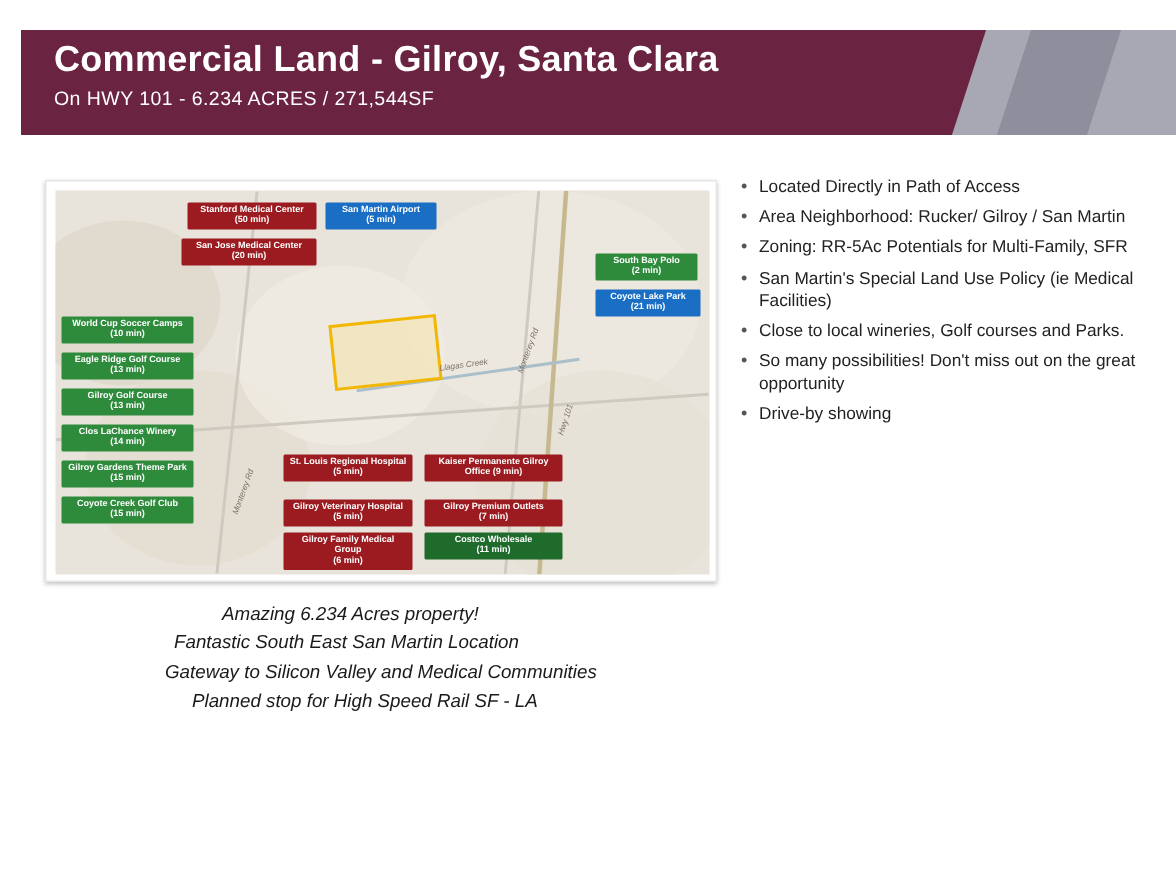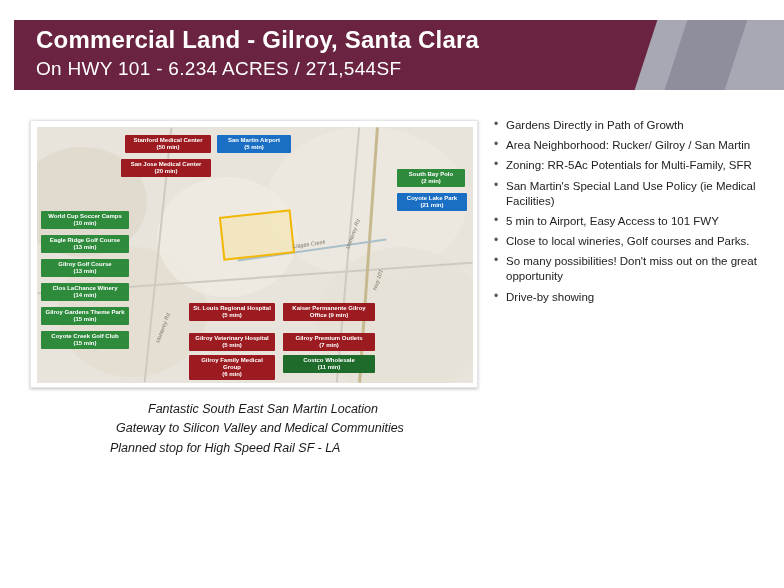--- a/index.html
+++ b/index.html
@@ -36,21 +36,21 @@
   .header-title {
     position: absolute; left: 22px; top: 6px;
     color: #ffffff;
     font-size: 24px;
     font-weight: bold;
     letter-spacing: 0.2px;
   }
   .header-sub {
     position: absolute; left: 22px; top: 38px;
     color: #ffffff;
-    font-size: 19px;
+    font-size: 13px;
     font-weight: normal;
     letter-spacing: 0.3px;
   }
 
   
   .map-panel {
     position: absolute;
     left: 30px; top: 120px;
     width: 448px; height: 268px;
     background: #ffffff;
@@ -214,31 +214,31 @@
     <div class="maplabel lbl-red" style="left:246px;top:206px;width:92px;">Gilroy Premium Outlets
 (7 min)</div>
     <div class="maplabel lbl-red" style="left:152px;top:228px;width:86px;">Gilroy Family Medical Group
 (6 min)</div>
     <div class="maplabel lbl-dgreen" style="left:246px;top:228px;width:92px;">Costco Wholesale
 (11 min)</div>
   </div>
 </div>
 
 <div class="bullets">
-  <div class="bullet">Gardens Directly in Path of Growth</div>
+  <div class="bullet">Located Directly in Path of Access</div>
   <div class="bullet">Area Neighborhood: Rucker/ Gilroy / San Martin</div>
   <div class="bullet">Zoning: RR-5Ac Potentials for Multi-Family, SFR</div>
   <div class="bullet">San Martin's Special Land Use Policy (ie Medical Facilities)</div>
-  <div class="bullet">5 min to Airport,  Easy Access to 101 FWY</div>
   <div class="bullet">Close to local wineries, Golf courses and Parks.</div>
   <div class="bullet">So many possibilities! Don't miss out on the great opportunity</div>
   <div class="bullet">Drive-by showing</div>
 </div>
 
 <div class="caption">
+  <div>Amazing 6.234 Acres property!</div>
   <div>Fantastic South East San Martin Location</div>
   <div>Gateway to Silicon Valley and Medical Communities</div>
   <div>Planned stop for High Speed Rail SF - LA</div>
 </div>
 
 <div class="footer">
 
   
 
   

